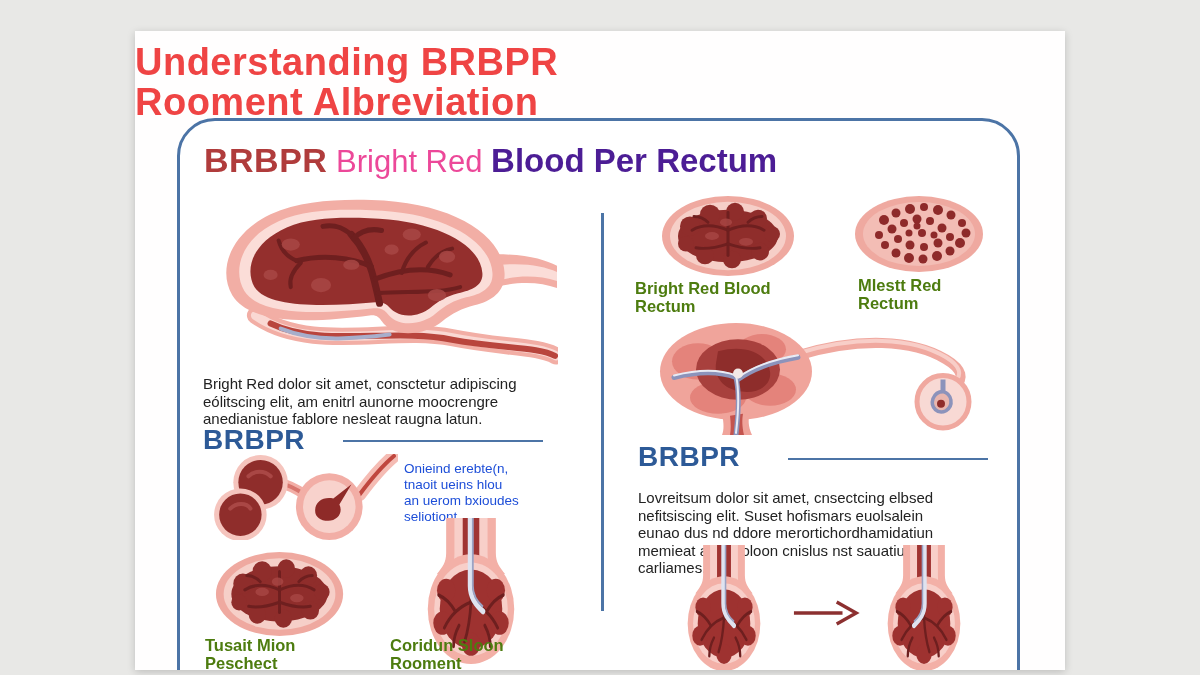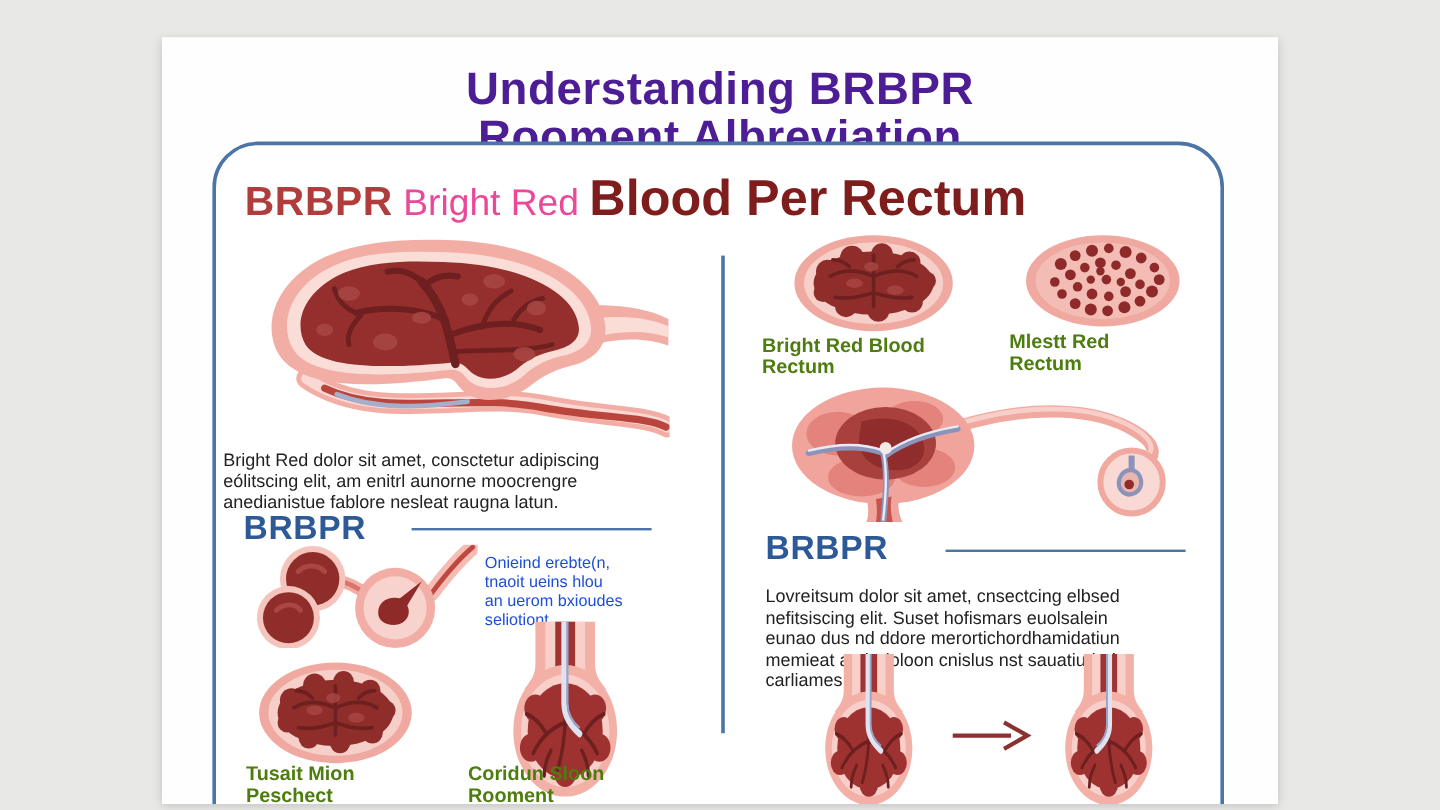--- a/index.html
+++ b/index.html
@@ -1,28 +1,28 @@
 <!DOCTYPE html>
 <html><head>
 <meta charset="utf-8">
 <style>
   * { margin:0; padding:0; box-sizing:border-box; }
   html,body { width:1200px; height:675px; }
   body { font-family:"Liberation Sans", sans-serif; background:#e8e8e6; overflow:hidden; }
   .stage { position:relative; width:1200px; height:675px; background:#e8e8e6; }
   .card { position:absolute; left:135px; top:31px; width:930px; height:639px;
           background:#fffefe; overflow:hidden; box-shadow:0 2px 8px rgba(0,0,0,.18); }
-  .title { position:absolute; left:0; top:25px; width:100%; text-align:center;
-           color:#4c1d95; font-size:38px; font-weight:bold; line-height:1.04; letter-spacing:.5px; }
+  .title { position:absolute; left:0; top:12px; width:100%; text-align:left;
+           color:#ef4444; font-size:38px; font-weight:bold; line-height:1.04; letter-spacing:.5px; }
   .panel { position:absolute; left:42px; top:87px; width:843px; height:620px;
            border:3px solid #4c74a6; border-radius:38px; background:#fff; }
   .hdr { position:absolute; left:24px; top:20px; white-space:nowrap; }
   .hdr .abbr { color:#b03c3c; font-size:34px; font-weight:bold; letter-spacing:.5px; }
   .hdr .mid  { color:#ec4899; font-size:31px; font-weight:normal; }
-  .hdr .bld  { color:#7f1d1d; font-size:42px; font-weight:bold; }
+  .hdr .bld  { color:#4c1d95; font-size:33px; font-weight:bold; }
   .divider { position:absolute; left:421px; top:92px; width:3px; height:398px; background:#4c74a6; }
   .sect { position:absolute; color:#2d5a97; font-size:28px; font-weight:bold; letter-spacing:.5px; }
   .rule { position:absolute; height:2px; background:#4c74a6; }
   .body-txt { position:absolute; color:#222; font-size:15px; line-height:1.17; white-space:pre-line; }
   .note-txt { position:absolute; color:#1d4ed8; font-size:13.5px; line-height:1.18; white-space:pre-line; }
   .cap { position:absolute; color:#4d7c0f; font-size:16.5px; font-weight:bold; line-height:1.12;
          text-align:left; white-space:pre-line; }
   .illus { position:absolute; }
   .illus svg { display:block; width:100%; height:100%; }
 </style>
@@ -72,21 +72,21 @@
             <ellipse cx="210" cy="40" rx="9" ry="6"></ellipse>
               <ellipse cx="245" cy="62" rx="8" ry="6"></ellipse>
             <ellipse cx="235" cy="100" rx="9" ry="6"></ellipse>
               <ellipse cx="150" cy="70" rx="8" ry="5"></ellipse>
             <ellipse cx="70" cy="80" rx="7" ry="5"></ellipse>
               <ellipse cx="190" cy="55" rx="7" ry="5"></ellipse>
           </g>
         </svg>
       </div>
 
-      <div class="body-txt" style="left:6px; top:254px; width:396px;">Bright Red dolor sit amet, consctetur adipiscing
+      <div class="body-txt" style="left:23px; top:254px; width:396px;">Bright Red dolor sit amet, consctetur adipiscing
 eólitscing elit, am enitrl aunorne moocrengre
 anedianistue fablore nesleat raugna latun.</div>
 
       <div class="sect" style="left:23px; top:303px;">BRBPR</div>
       <div class="rule" style="left:163px; top:319px; width:200px;"></div>
 
       <div class="illus" style="left:26px; top:333px; width:192px; height:86px;">
         <svg viewBox="0 0 190 85" preserveAspectRatio="none">
           <path d="M152,40 C164,24 174,12 186,2" stroke="#f5bcb4" stroke-width="13" fill="none" stroke-linecap="round"></path>
           <path d="M152,40 C164,24 174,12 186,2" stroke="#c0473f" stroke-width="4" fill="none" stroke-linecap="round"></path>
@@ -244,21 +244,21 @@
               <circle cx="55" cy="38" r="3.5"></circle>
             <circle cx="68" cy="38" r="4"></circle>
               <circle cx="80" cy="40" r="3.5"></circle>
               <circle cx="63" cy="31" r="3.5"></circle>
           </g>
         </svg>
       </div>
 
       <div class="cap" style="left:455px; top:158px; width:190px;">Bright Red Blood
 Rectum</div>
-      <div class="cap" style="left:661px; top:155px; width:170px;">Mlestt Red
+      <div class="cap" style="left:678px; top:155px; width:170px;">Mlestt Red
 Rectum</div>
 
       <div class="illus" style="left:478px; top:200px; width:340px; height:114px;">
         <svg viewBox="0 0 340 113" preserveAspectRatio="none">
           <path d="M140,34 C200,16 255,18 288,38 C305,48 306,58 297,64" fill="none" stroke="#f0a89f" stroke-width="10" stroke-linecap="round"></path>
           <path d="M140,32 C200,14 255,16 288,36 C303,45 304,54 297,59" fill="none" stroke="#f8cec8" stroke-width="4" stroke-linecap="round"></path>
           <circle cx="285" cy="80" r="26" fill="#f8d9d4" stroke="#f0a89f" stroke-width="5"></circle>
           <path d="M285,58 L285,70" stroke="#8c93bb" stroke-width="5"></path>
           <path d="M285,70 C294,72 296,84 288,89 C280,93 272,86 275,77 C277,72 281,70 285,70 Z" fill="#e9b6ae" stroke="#8c93bb" stroke-width="3.5"></path>
           <circle cx="283" cy="82" r="4" fill="#8f2d2b"></circle>

